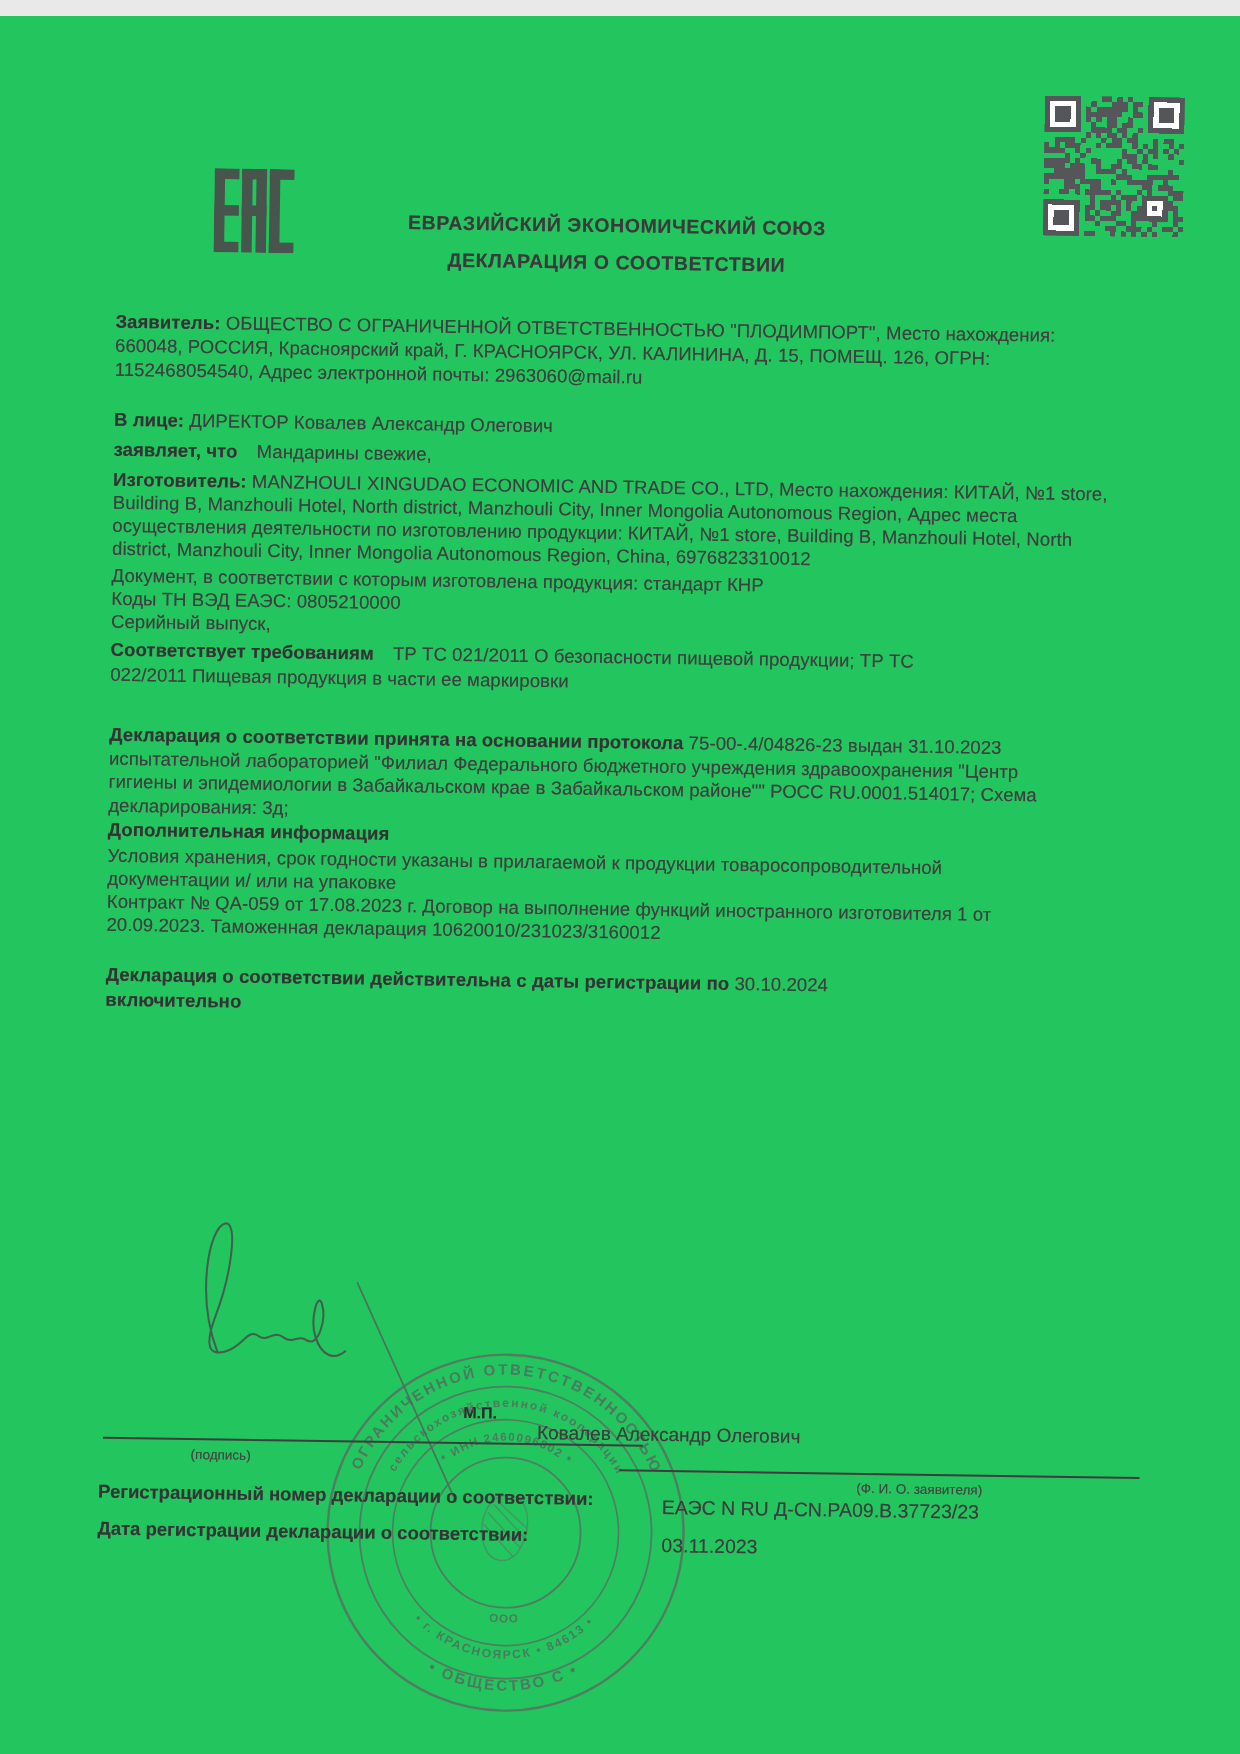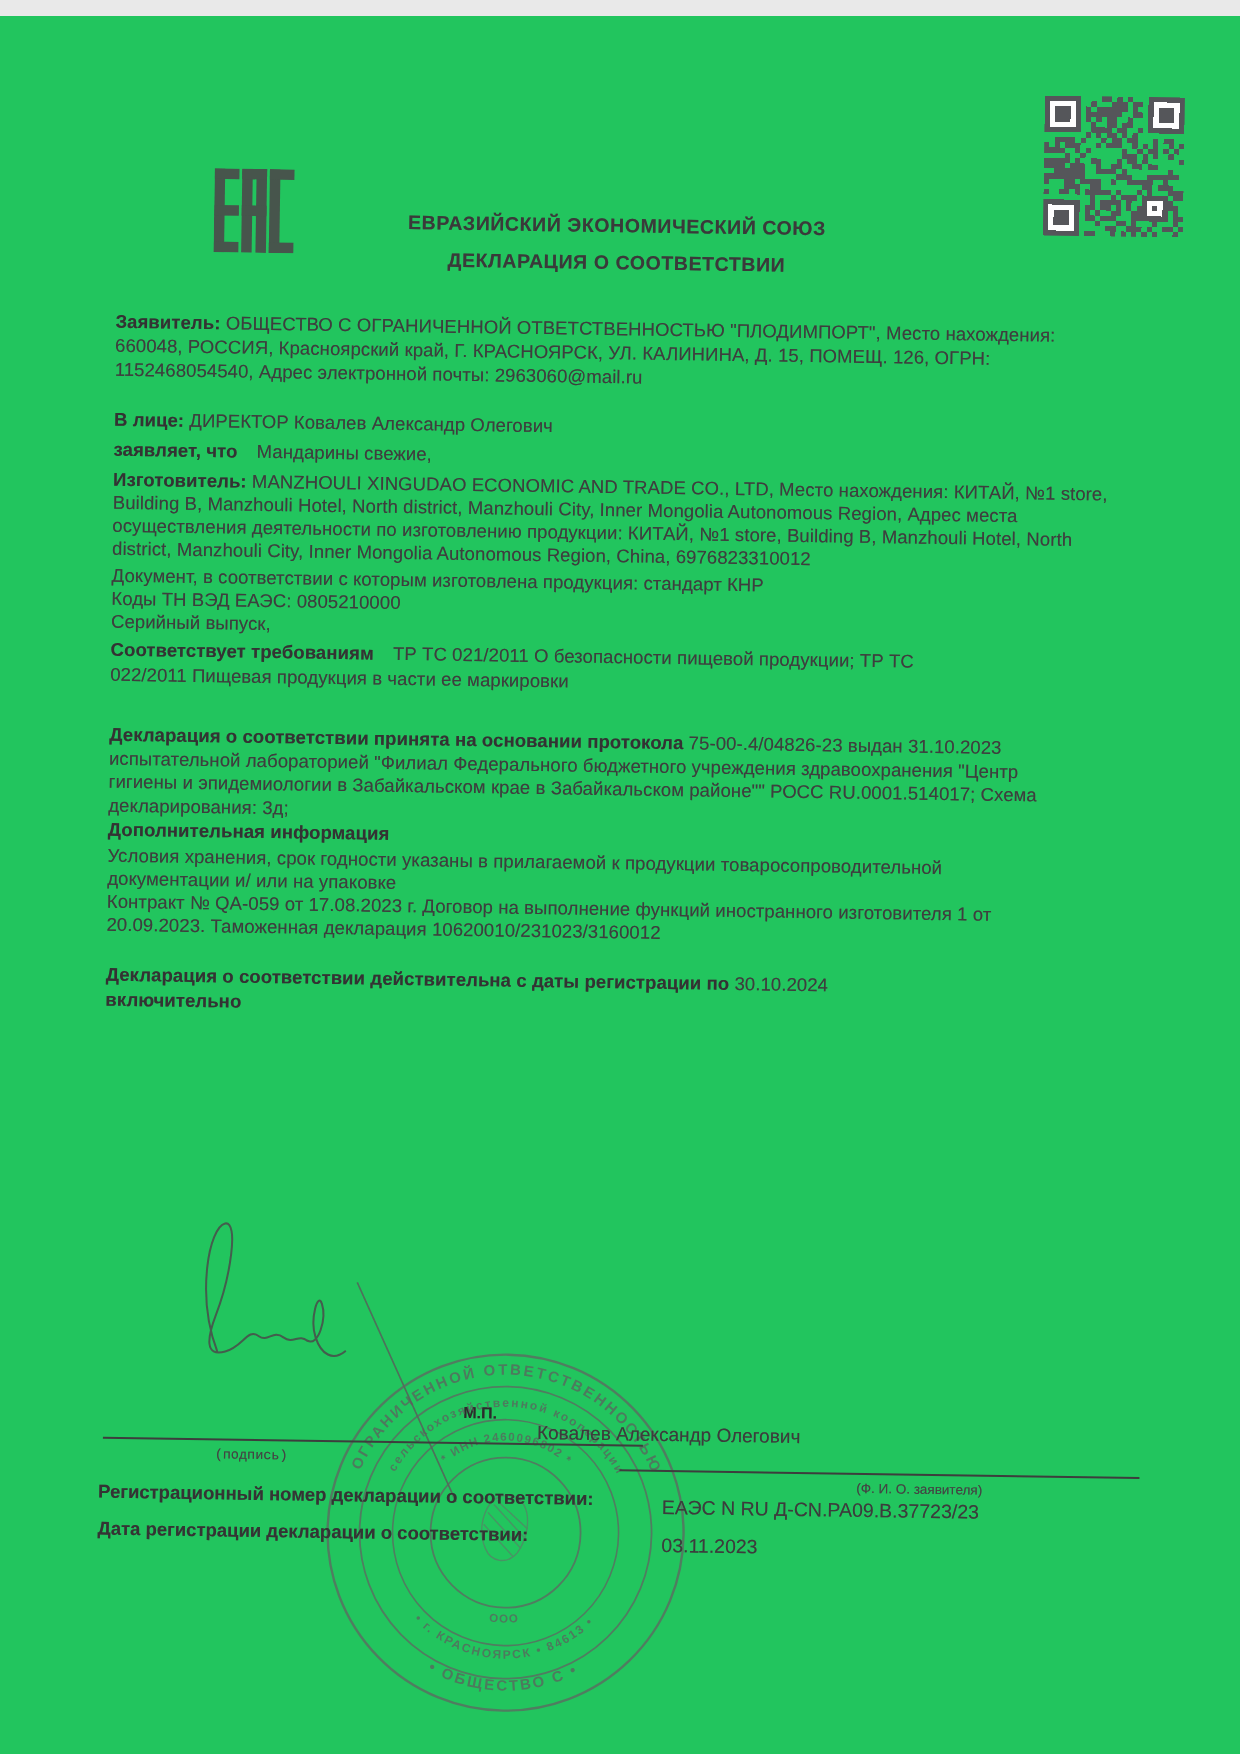--- a/index.html
+++ b/index.html
@@ -426,21 +426,21 @@
           <path d="M175,160 C185,150 200,150 208,162 C215,175 212,196 202,210 C192,222 176,220 170,206 C163,190 166,172 175,160 Z"></path>
           <line x1="172" y1="170" x2="205" y2="205"></line>
           <line x1="178" y1="162" x2="210" y2="196"></line>
           <line x1="168" y1="182" x2="198" y2="214"></line>
           <line x1="181" y1="158" x2="212" y2="186"></line>
         </g>
       </svg>
     </div>
 
     <div class="rule" style="left:124px;top:1419px;width:540px;"></div>
-    <div class="caption soft" style="left:236px;top:1428px;font-family:Liberation Mono, monospace;">(подпись)</div>
+    <div class="caption soft" style="left:212px;top:1428px;">(подпись)</div>
 
     <div class="name soft">Ковалев Александр Олегович</div>
     <div class="rule" style="left:641px;top:1444px;width:520px;"></div>
     <div class="caption soft" style="left:878px;top:1452px;">(Ф. И. О. заявителя)</div>
 
     <div class="reg-label soft" style="top:1463px;">Регистрационный номер декларации о соответствии:</div>
     <div class="reg-value soft" style="top:1470px;">ЕАЭС N RU Д-CN.РА09.В.37723/23</div>
     <div class="reg-label soft" style="top:1500px;">Дата регистрации декларации о соответствии:</div>
     <div class="reg-value soft" style="top:1508px;">03.11.2023</div>
 

